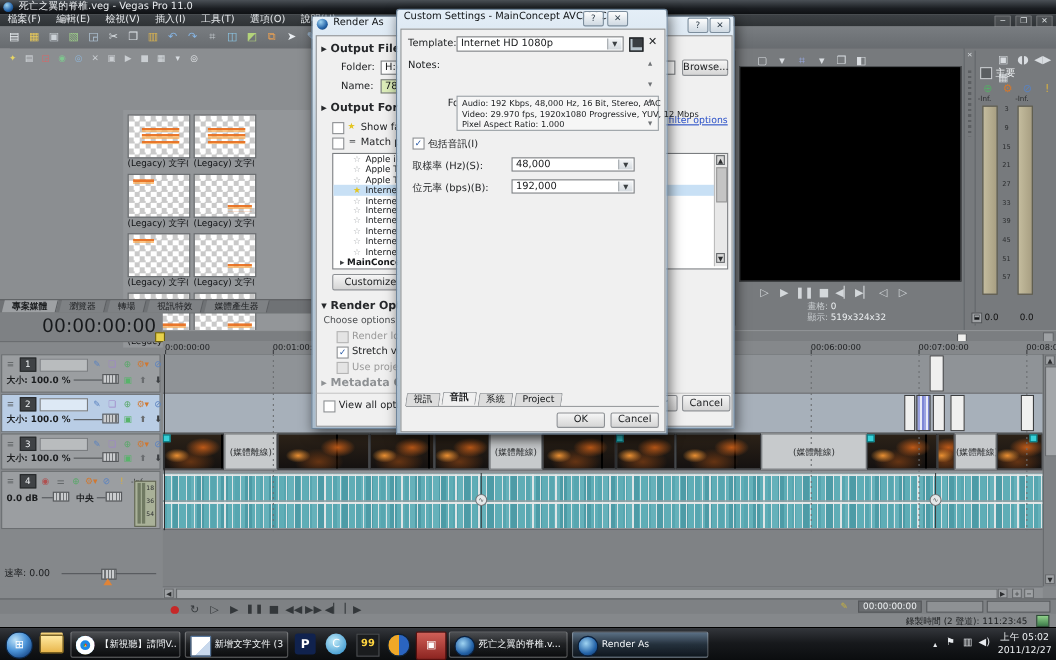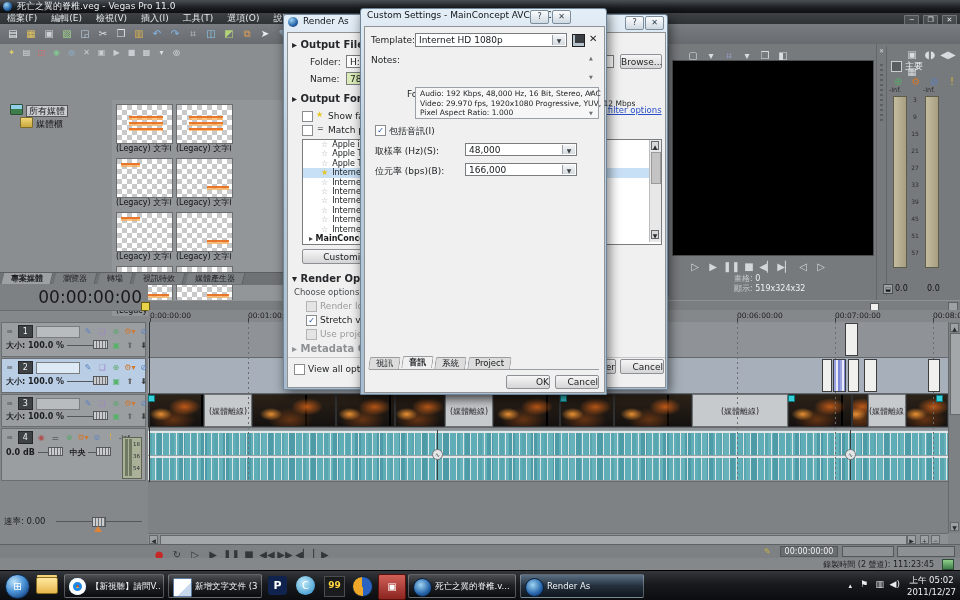--- a/index.html
+++ b/index.html
@@ -95,21 +95,21 @@
   .tcbox{position:absolute;height:11px;border:1px solid #55585b;box-sizing:border-box;}
   #statusrow{left:0;top:558px;width:960px;height:12px;background:#85888b;font-size:8px;color:#1b1d1f;}
   
   .dlg{box-shadow:2px 4px 12px rgba(0,0,0,.55);border-radius:3px 3px 0 0;}
   .dlg-frame{position:absolute;left:0;top:0;right:0;bottom:0;background:linear-gradient(#e4eef7,#bfd1e0 30%,#a9bccd);border:1px solid #6e8499;border-radius:3px 3px 0 0;}
   .dlg-title{position:absolute;left:6px;top:2px;font-size:9px;color:#101315;white-space:nowrap;}
   .dlg-btn{position:absolute;width:17px;height:12px;background:linear-gradient(#fdfdfd,#cfd9e2);border:1px solid #7c8d9c;border-radius:2px;text-align:center;line-height:12px;font-size:8px;color:#33414d;}
   .dlg-client{position:absolute;background:#f0f0f0;border:1px solid #8f9396;}
   .fld{position:absolute;background:#fff;border:1px solid #7a7d80;font-size:9px;line-height:12px;padding:0 3px;box-sizing:border-box;white-space:nowrap;overflow:hidden;}
   .combo-arrow{position:absolute;right:1px;top:1px;bottom:1px;width:12px;background:linear-gradient(#f4f6f8,#d4dadf);border-left:1px solid #9aa0a5;text-align:center;font-size:6px;line-height:11px;color:#3c4144;}
-  .btn{position:absolute;background:linear-gradient(#f6f6f6,#e2e2e2 60%,#d5d5d5);border:1px solid #8d9094;border-radius:2px;text-align:right;font-size:9px;color:#1c1e20;box-sizing:border-box;}
+  .btn{position:absolute;background:linear-gradient(#f6f6f6,#e2e2e2 60%,#d5d5d5);border:1px solid #8d9094;border-radius:2px;text-align:center;font-size:9px;color:#1c1e20;box-sizing:border-box;}
   .sect{position:absolute;font-weight:bold;font-size:10px;color:#26282b;white-space:nowrap;}
   .cbx{position:absolute;width:9px;height:9px;background:#fff;border:1px solid #8a8d90;font-size:8px;line-height:9px;text-align:center;color:#1b4fa0;}
   .cbx.dis{background:#e4e4e4;border-color:#b4b4b4;}
   .lbl{position:absolute;font-size:9px;color:#1c1e20;white-space:nowrap;}
   .lbl.dis{color:#9a9a9a;}
   .star{color:#e4c520;font-size:8px;}
   .star-o{color:#a9acaf;font-size:8px;}
   .trow{height:9.4px;line-height:9.4px;font-size:8px;white-space:nowrap;padding-left:18px;}
   .trow.sel{background:#c8e0f5;}
   .cs-tab{display:inline-block;height:11px;line-height:11px;padding:0 6px;font-size:8.5px;background:#dddddd;border:1px solid #9a9da0;border-bottom:none;border-radius:2px 2px 0 0;margin-right:2px;transform:skewX(-8deg);}
@@ -144,24 +144,20 @@
 
 <div class="abs" id="toolbar">
   <span id="main-toolbar-icons" style="margin-left:4px;display:inline-block;"><span class="icn" style="color: rgb(238, 242, 245);">▤</span><span class="icn" style="color: rgb(232, 201, 90);">▦</span><span class="icn" style="color: rgb(204, 210, 215);">▣</span><span class="icn" style="color: rgb(159, 208, 138);">▧</span><span class="icn" style="color: rgb(185, 207, 226);">◲</span><span class="icn" style="color: rgb(221, 226, 230);">✂</span><span class="icn" style="color: rgb(221, 226, 230);">❐</span><span class="icn" style="color: rgb(220, 180, 78);">▥</span><span class="icn" style="color: rgb(134, 183, 232);">↶</span><span class="icn" style="color: rgb(134, 183, 232);">↷</span><span class="icn" style="color: rgb(195, 201, 206);">⌗</span><span class="icn" style="color: rgb(140, 202, 234);">◫</span><span class="icn" style="color: rgb(179, 211, 122);">◩</span><span class="icn" style="color: rgb(226, 157, 85);">⧉</span><span class="icn" style="color: rgb(234, 238, 242);">➤</span><span class="icn" style="color: rgb(165, 200, 234);">✎</span><span class="icn" style="color: rgb(201, 207, 212);">▭</span><span class="icn" style="color: rgb(201, 207, 212);">◎</span></span>
 </div>
 
 <div class="abs" id="left-grip">
     <div class="abs gripdots"></div>
   </div>
 <div class="abs" id="left-panel">
   <div class="abs" id="media-toolbar" style="left:4px;top:1px;"><span class="icn icn-sm" style="color: rgb(230, 213, 100);">✦</span><span class="icn icn-sm" style="color: rgb(216, 221, 225);">▤</span><span class="icn icn-sm" style="color: rgb(212, 106, 106);">◲</span><span class="icn icn-sm" style="color: rgb(127, 199, 143);">◉</span><span class="icn icn-sm" style="color: rgb(143, 184, 221);">◎</span><span class="icn icn-sm" style="color: rgb(202, 206, 210);">✕</span><span class="icn icn-sm" style="color: rgb(202, 206, 210);">▣</span><span class="icn icn-sm" style="color: rgb(202, 206, 210);">▶</span><span class="icn icn-sm" style="color: rgb(202, 206, 210);">■</span><span class="icn icn-sm" style="color: rgb(216, 221, 225);">▦</span><span class="icn icn-sm" style="color: rgb(216, 221, 225);">▾</span><span class="icn icn-sm" style="color: rgb(230, 233, 236);">◎</span></div>
-  <div class="abs" id="media-tree">
-      <div class="tree-row"><span class="tree-ic ic-allmedia"></span><span class="tree-sel">所有媒體</span></div>
-      <div class="tree-row" style="padding-left: 10px;"><span class="tree-ic ic-bin"></span><span>媒體櫃</span></div>
-    </div>
   <div class="abs" id="thumb-grid">
       <div class="thumb-cell abs" style="left: 4px; top: 4px;">
         <div class="thumb-img">
           <div class="blob blob-a"></div>
         </div>
         <div class="thumb-label">(Legacy) 文字(...</div>
       </div>
       <div class="thumb-cell abs" style="left: 64px; top: 4px;">
         <div class="thumb-img">
           <div class="blob blob-a"></div>
@@ -535,21 +531,21 @@
     <span class="abs" style="left:224px;top:83px;font-size:5px;color:#6f7275;">▼</span>
     <span class="cbx" style="left:10px;top:98px;">✓</span>
     <span class="lbl" style="left:24px;top:98px;">包括音訊(I)</span>
     <span class="lbl" style="left:10px;top:118px;">取樣率 (Hz)(S):</span>
     <div class="fld" style="left:100px;top:116px;width:112px;height:13px;padding-right:14px;">
       <span>48,000</span>
       <span class="combo-arrow">▼</span>
     </div>
     <span class="lbl" style="left:10px;top:138px;">位元率 (bps)(B):</span>
     <div class="fld" style="left:100px;top:136px;width:112px;height:13px;padding-right:14px;">
-      <span>166,000</span>
+      <span>192,000</span>
       <span class="combo-arrow">▼</span>
     </div>
     <div class="abs" id="cs-tabs" style="left:4px;top:330px;width:230px;height:12px;border-bottom:1px solid #9a9da0;"><span class="cs-tab"><span>視訊</span></span><span class="cs-tab active"><span>音訊</span></span><span class="cs-tab"><span>系統</span></span><span class="cs-tab"><span>Project</span></span></div>
     <div class="btn" style="left:141px;top:348px;width:44px;height:14px;line-height:13px;">OK</div>
     <div class="btn" style="left:190px;top:348px;width:44px;height:14px;line-height:13px;">Cancel</div>
   </div>
 </div>
 
 <div class="abs" id="taskbar">
   <div class="orb">⊞</div>

